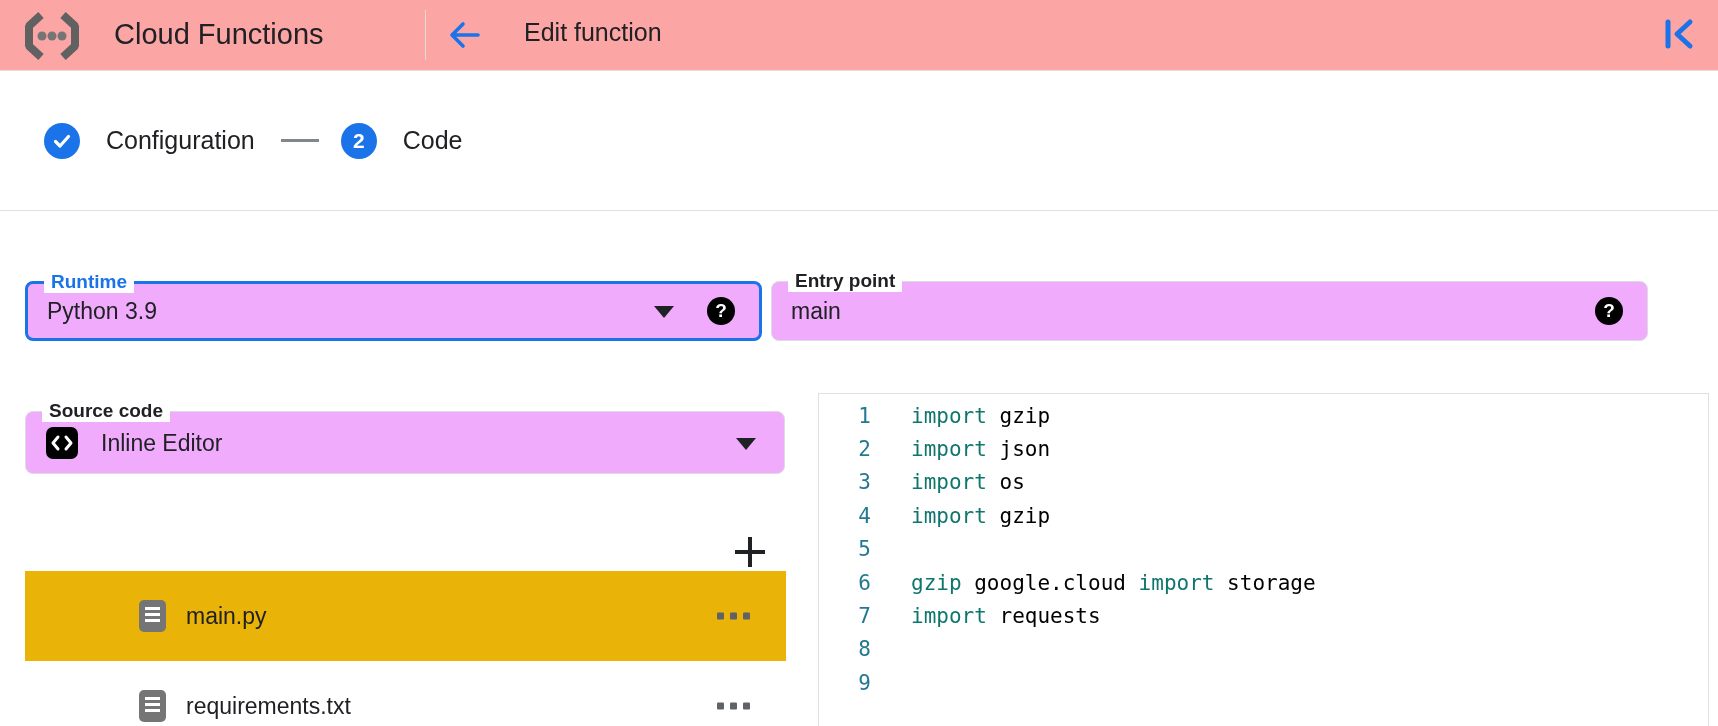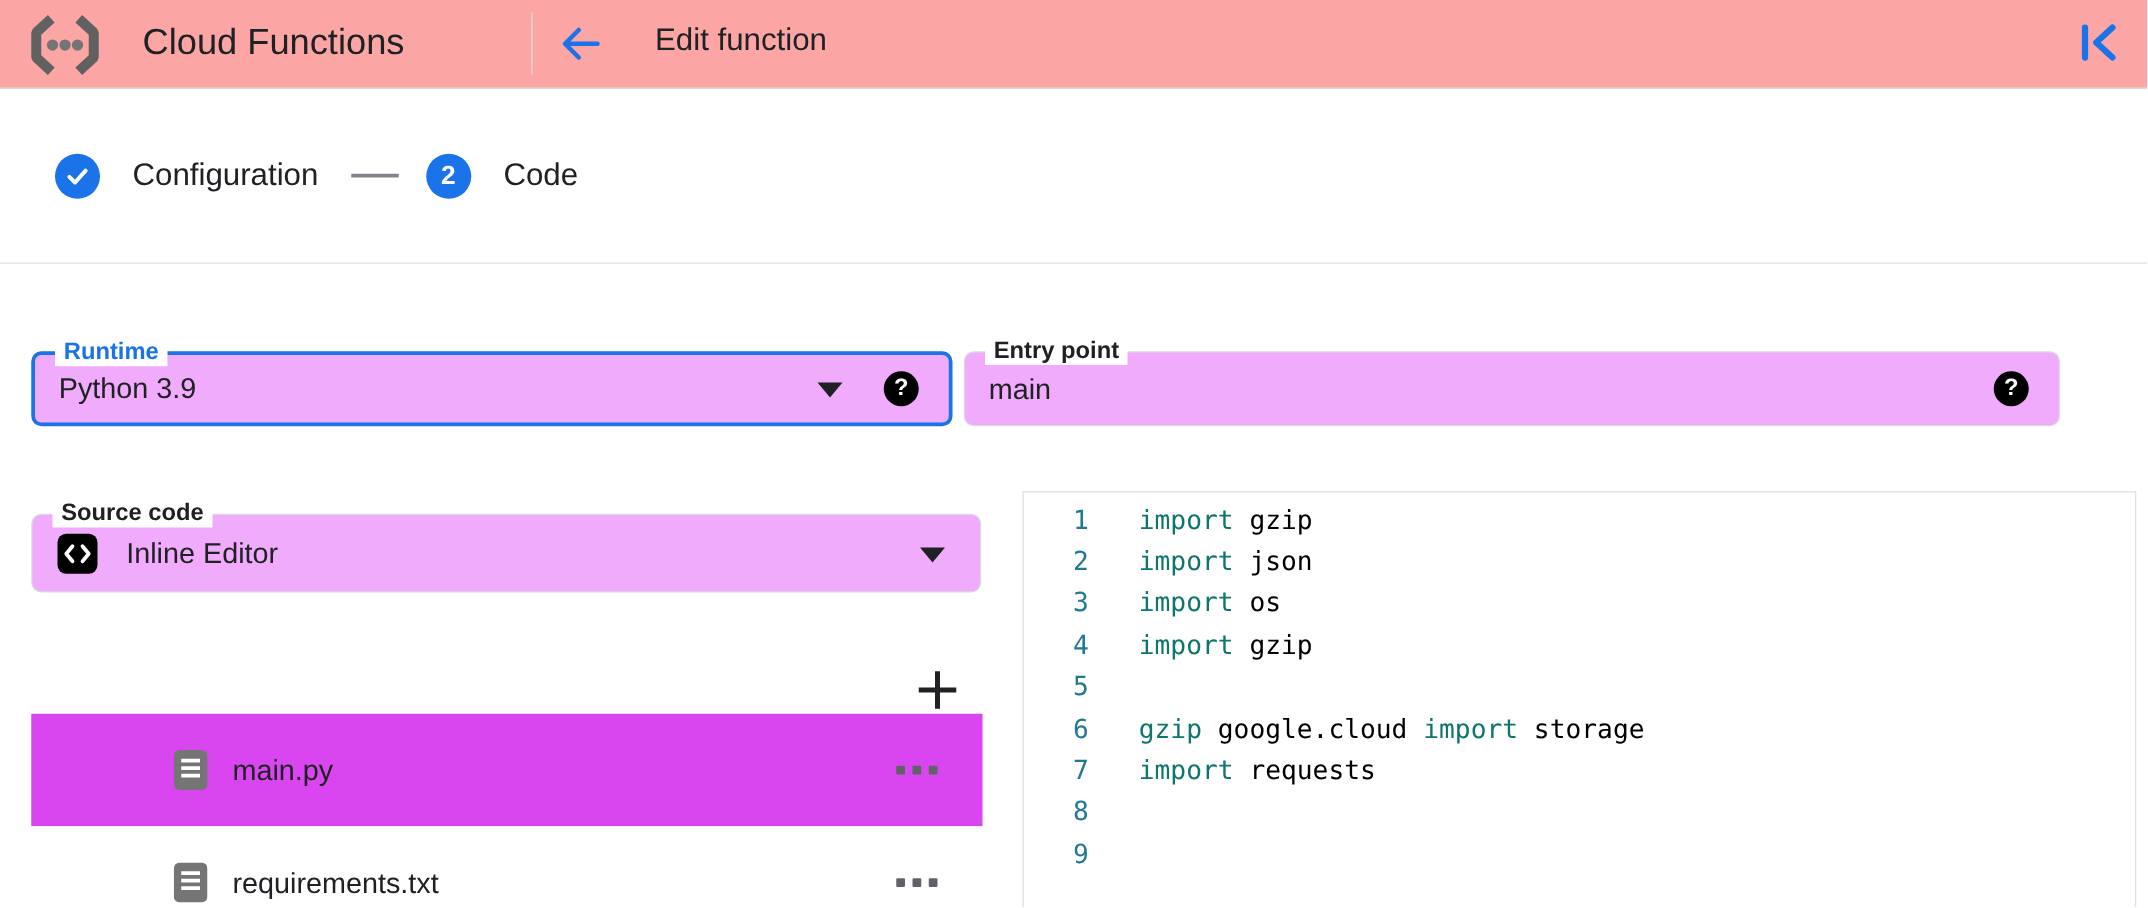--- a/index.html
+++ b/index.html
@@ -66,21 +66,21 @@
   
   #add-file-btn { position:absolute; left:712px; top:514px; width:38px; height:38px;
     border:none; background:none; cursor:pointer; padding:0; }
   .plus-glyph { position:relative; width:38px; height:38px; }
   .plus-glyph::before { content:""; position:absolute; left:4px; top:17px; width:30px; height:4px; background:#202124; }
   .plus-glyph::after  { content:""; position:absolute; left:17px; top:4px; width:4px; height:30px; background:#202124; }
 
   #file-list { position:absolute; left:25px; top:571px; width:761px; }
   .file-row { position:relative; height:90px; display:flex; align-items:center;
     padding-left:114px; cursor:pointer; background:#fff; }
-  .file-row.selected { background:#d946ef; }
+  .file-row.selected { background:#eab308; }
   .file-icon { flex:none; margin-right:20px; display:flex; }
   .file-name { font-size:23px; color:#202124; }
   .file-menu-btn { position:absolute; right:32px; top:50%; transform:translateY(-50%);
     border:none; background:none; cursor:pointer; padding:4px; }
   .dots { display:flex; gap:6px; }
   .dots span { width:7px; height:7px; border-radius:1px; background:#5f6368; display:block; }
 
   
   #editor { position:absolute; left:818px; top:393px; width:891px; height:333px;
     border:1px solid #e0e0e0; border-bottom:none; background:#fff;

